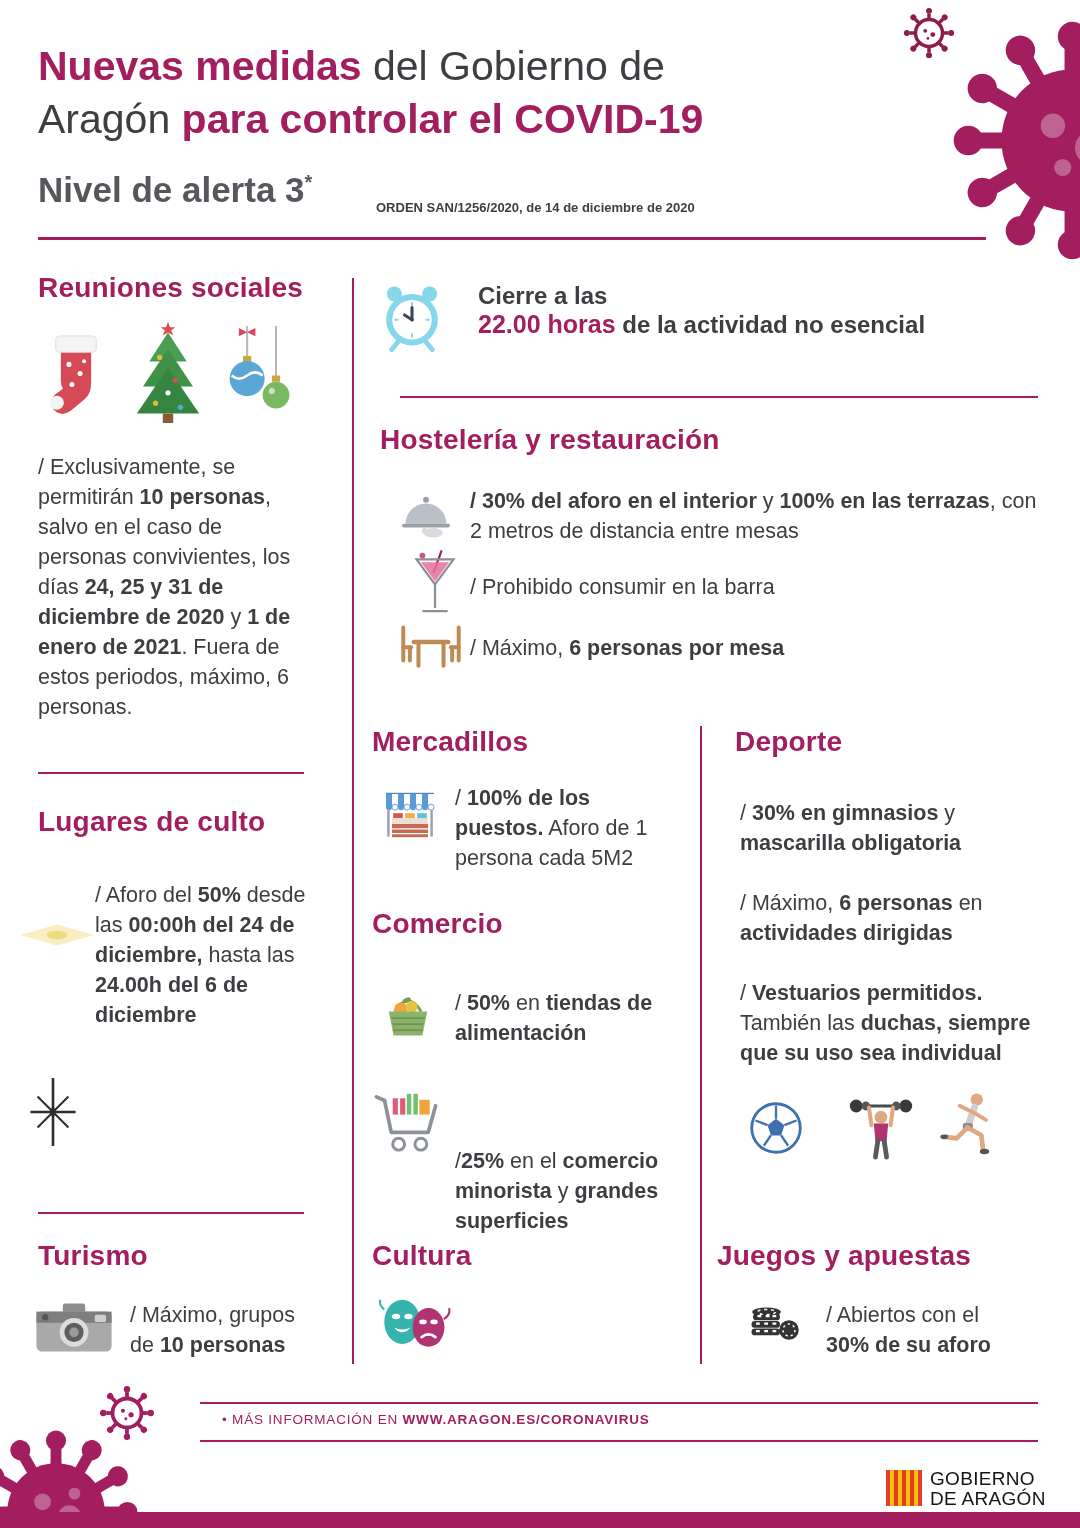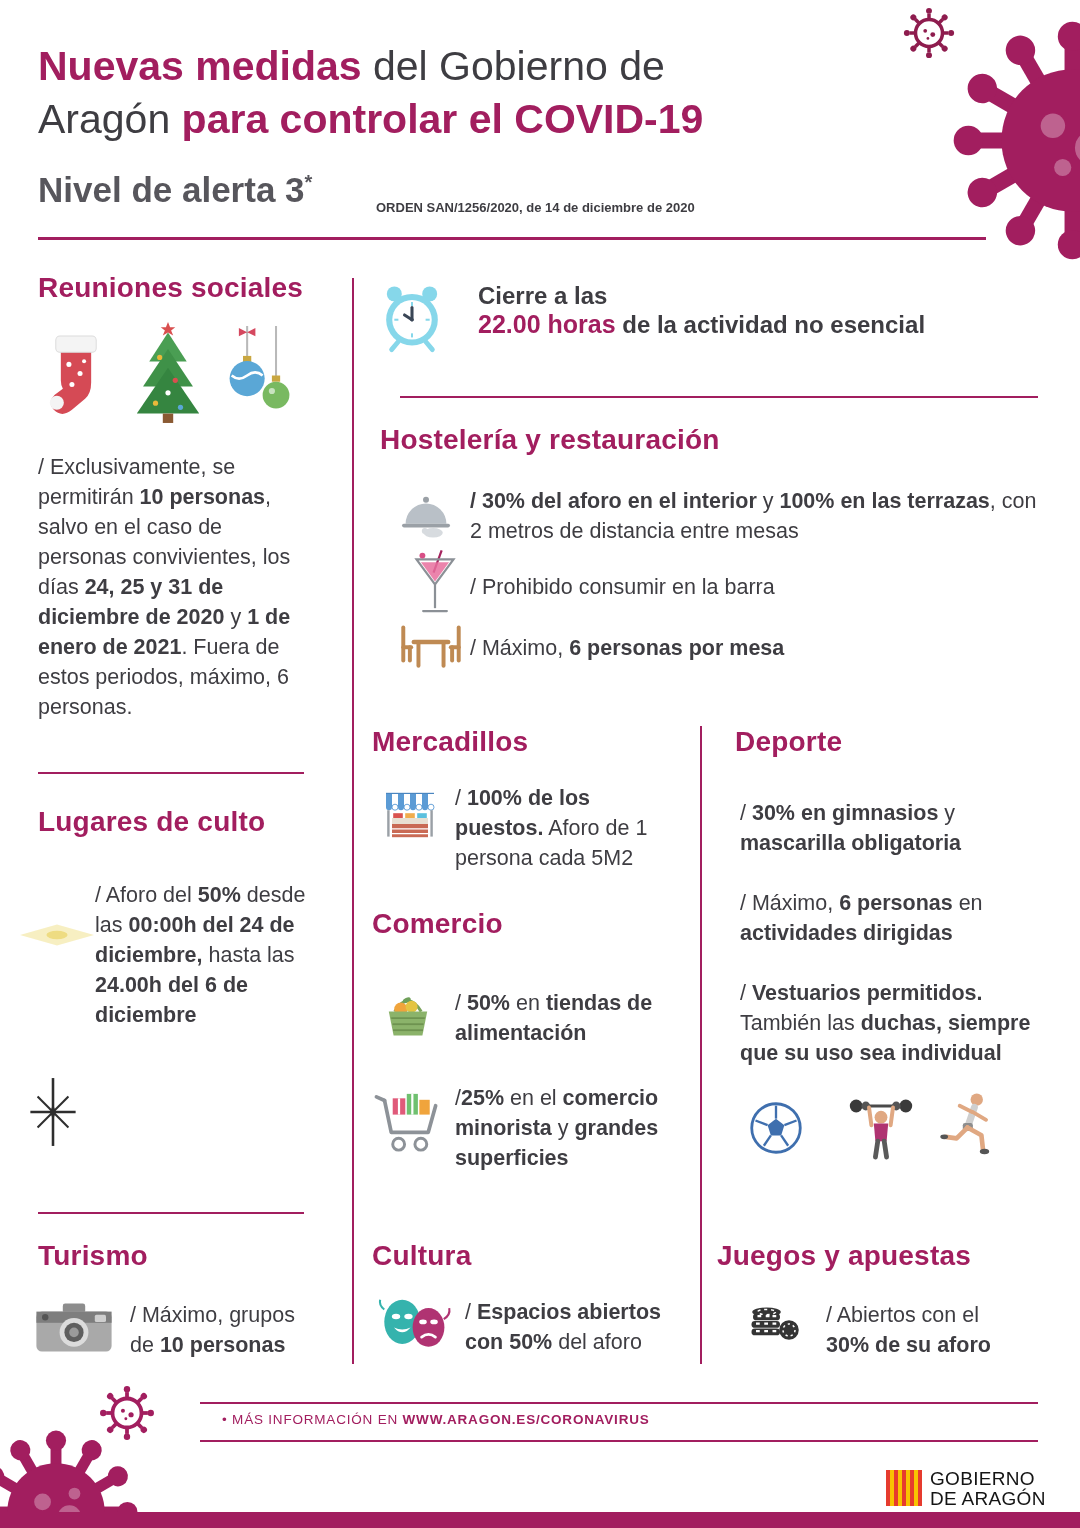--- a/index.html
+++ b/index.html
@@ -284,37 +284,36 @@
     <rect x="28" y="14" width="17" height="22" fill="#e05a7a"></rect>
       <line x1="36.5" y1="14" x2="36.5" y2="36" stroke="#fff" stroke-width="3"></line>
     <rect x="47" y="8" width="15" height="28" fill="#6fc06f"></rect>
       <line x1="54.5" y1="8" x2="54.5" y2="36" stroke="#fff" stroke-width="3"></line>
     <rect x="64" y="16" width="14" height="20" fill="#f0a43c"></rect>
     <line x1="6" y1="12" x2="17" y2="17" stroke="#8d9298" stroke-width="5" stroke-linecap="round"></line>
     <path d="M17 17 L26 60 H76 L86 24" fill="none" stroke="#8d9298" stroke-width="5" stroke-linejoin="round" stroke-linecap="round"></path>
     <circle cx="36" cy="76" r="8" fill="#fff" stroke="#8d9298" stroke-width="4"></circle>
     <circle cx="66" cy="76" r="8" fill="#fff" stroke="#8d9298" stroke-width="4"></circle>
   </svg>
-  <div class="abs body-text" style="left:455px;top:1083px;width:245px"><span>/</span><span class="seg-b">25%</span><span> en el </span><span class="seg-b">comercio minorista</span><span> y </span><span class="seg-b">grandes superficies</span></div>
+  <div class="abs body-text" style="left:455px;top:1146px;width:245px"><span>/</span><span class="seg-b">25%</span><span> en el </span><span class="seg-b">comercio minorista</span><span> y </span><span class="seg-b">grandes superficies</span></div>
 
   <div class="abs sec-title" style="left:372px;top:1240px">Cultura</div>
 
   <svg class="abs" viewBox="0 0 110 90" style="left:376px;top:1292px;width:76px;height:64px">
     <path d="M12 24 Q4 18 6 10" stroke="#35b3ad" stroke-width="3" fill="none"></path>
     <path d="M98 38 Q108 32 106 22" stroke="#b03372" stroke-width="3" fill="none"></path>
     <ellipse cx="38" cy="42" rx="26" ry="32" fill="#35b3ad"></ellipse>
     <ellipse cx="29" cy="34" rx="6" ry="4" fill="#fff"></ellipse>
       <ellipse cx="47" cy="34" rx="6" ry="4" fill="#fff"></ellipse>
     <path d="M26 50 Q38 64 50 50 Q38 56 26 50 Z" fill="#fff"></path>
     <ellipse cx="76" cy="50" rx="23" ry="28" fill="#b03372"></ellipse>
     <ellipse cx="68" cy="42" rx="5.5" ry="3.5" fill="#fff"></ellipse>
       <ellipse cx="84" cy="42" rx="5.5" ry="3.5" fill="#fff"></ellipse>
     <path d="M66 64 Q76 56 86 64" fill="none" stroke="#fff" stroke-width="4" stroke-linecap="round"></path>
   </svg>
-  <div class="abs body-text" style="left:465px;top:1297px;width:235px"><span>/ </span><span class="seg-b">Espacios abiertos con 50%</span><span> del aforo</span></div>
 
   <div class="abs sec-title" style="left:735px;top:726px">Deporte</div>
 
   <div class="abs body-text" style="left:740px;top:798px;width:280px"><span>/ </span><span class="seg-b">30% en gimnasios</span><span> y </span><span class="seg-b">mascarilla obligatoria</span></div>
   <div class="abs body-text" style="left:740px;top:888px;width:280px"><span>/ Máximo, </span><span class="seg-b">6 personas</span><span> en </span><span class="seg-b">actividades dirigidas</span></div>
   <div class="abs body-text" style="left:740px;top:978px;width:300px"><span>/ </span><span class="seg-b">Vestuarios permitidos.</span><span> También las </span><span class="seg-b">duchas, siempre que su uso sea individual</span></div>
 
   <svg class="abs" viewBox="0 0 60 60" style="left:748px;top:1100px;width:56px;height:56px">
     <circle cx="30" cy="30" r="26" fill="#fff" stroke="#3f6fae" stroke-width="3"></circle>
     <polygon points="30,20 39,27 35.5,38 24.5,38 21,27" fill="#3f6fae"></polygon>

